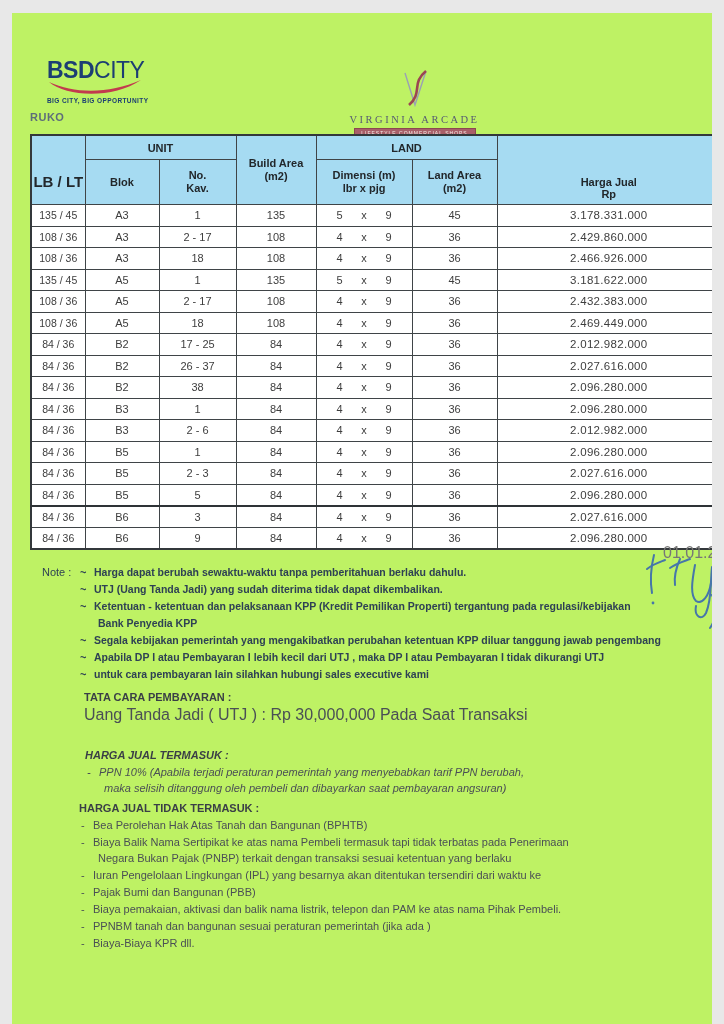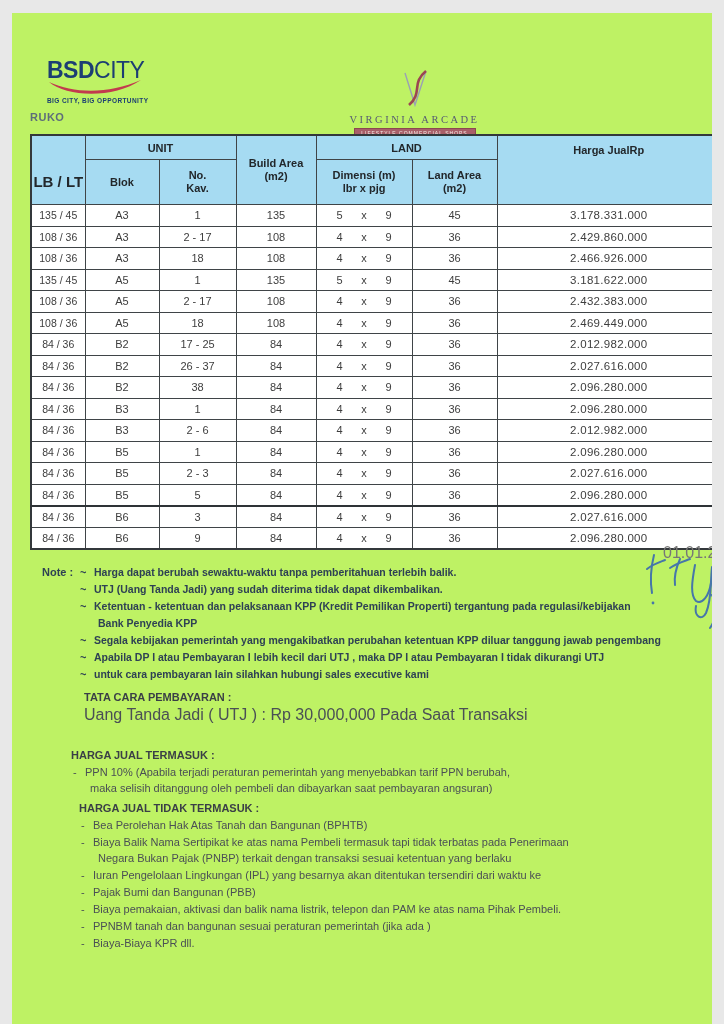--- a/index.html
+++ b/index.html
@@ -24,46 +24,46 @@
   
   .table-wrap { position:absolute; left:18px; top:121px; width:690px; }
   table.price { width:100%; border-collapse:collapse; table-layout:fixed; }
   table.price th, table.price td { border:1px solid #3f4447; }
   table.price { border:2px solid #33383b; }
   thead th { background:#a6dbf2; color:#22272b; font-weight:bold; font-size:11px; }
   .h-group { height:24px; }
   .h-sub   { height:44px; vertical-align:middle; }
   th.lb-lt { vertical-align:bottom; padding-bottom:14px; font-size:15px; }
   th.harga-head { vertical-align:top; padding:0; }
-  .harga-head-inner { display:flex; flex-direction:row; justify-content:center; height:68px; padding:8px 0 4px; }
+  .harga-head-inner { display:flex; flex-direction:column; justify-content:flex-end; height:68px; padding:8px 0 4px; }
   .two-line { line-height:13px; }
   tbody td { height:21.5px; text-align:center; font-size:11px; color:#3d3d3d; background:#fff; }
   td.c-lb { font-size:10.5px; }
   td.c-harga { font-size:11.5px; letter-spacing:0.3px; }
   .dim-flex { display:flex; justify-content:space-between; padding:0 20px; }
   tr.heavy-top td { border-top:2px solid #2e3336; }
 
   
   .notes { position:absolute; left:30px; top:551px; width:682px; display:flex; }
-  .notes-label { width:38px; flex:none; font-size:11px; font-weight:bold; color:#2e4154; line-height:17px; }
+  .notes-label { width:38px; flex:none; font-size:11px; font-weight:normal; color:#2e4154; line-height:17px; }
   .notes-list { flex:1; }
   .note-item { display:flex; line-height:17px; }
   .note-item .bullet { width:14px; flex:none; font-size:11px; font-weight:bold; color:#2e4154; }
   .note-item .li-text { flex:1; font-size:10.5px; font-weight:bold; color:#2e4154; }
   .note-item .li-text .ln1 { padding-left:4px; }
 
   .doc-date { position:absolute; left:651px; top:531px; font-size:16px; color:#777; }
   .signature-svg { position:absolute; left:608px; top:520px; pointer-events:none; }
 
   
   .payment { position:absolute; left:72px; top:678px; width:560px; }
   .sec-title { font-size:11px; font-weight:bold; color:#3a3f46; margin-bottom:3px; }
   .payment-line { font-size:16px; color:#4a4f55; }
 
-  .included { position:absolute; left:59px; top:736px; width:600px; }
+  .included { position:absolute; left:73px; top:736px; width:600px;font-style:italic; }
   .excluded { position:absolute; left:67px; top:789px; width:610px; }
   .li-row { display:flex; line-height:16px; margin-bottom:1px; }
   .li-row .bullet { width:14px; flex:none; text-align:left; font-size:11px; color:#4a4f55; padding-left:2px; }
   .li-row .li-text { flex:1; font-size:11px; color:#4a4f55; }
   .li-row .li-text .ln1 { padding-left:5px; }
 </style>
 </head>
 <body>
 
 <div class="sheet">
@@ -393,21 +393,21 @@
       <path d="M100,139 C103,134 106,128 107,122"></path>
     </g>
   </svg>
 
   <div class="notes">
     <div class="notes-label">Note :</div>
     <div class="notes-list">
         <div class="note-item">
           <span class="bullet">~</span>
           <div class="li-text">
-            <div>Harga dapat berubah sewaktu-waktu tanpa pemberitahuan terlebih balik.</div>
+            <div>Harga dapat berubah sewaktu-waktu tanpa pemberitahuan berlaku dahulu.</div>
           </div>
         </div>
         <div class="note-item">
           <span class="bullet">~</span>
           <div class="li-text">
             <div>UTJ (Uang Tanda Jadi) yang sudah diterima tidak dapat dikembalikan.</div>
           </div>
         </div>
         <div class="note-item">
           <span class="bullet">~</span>

